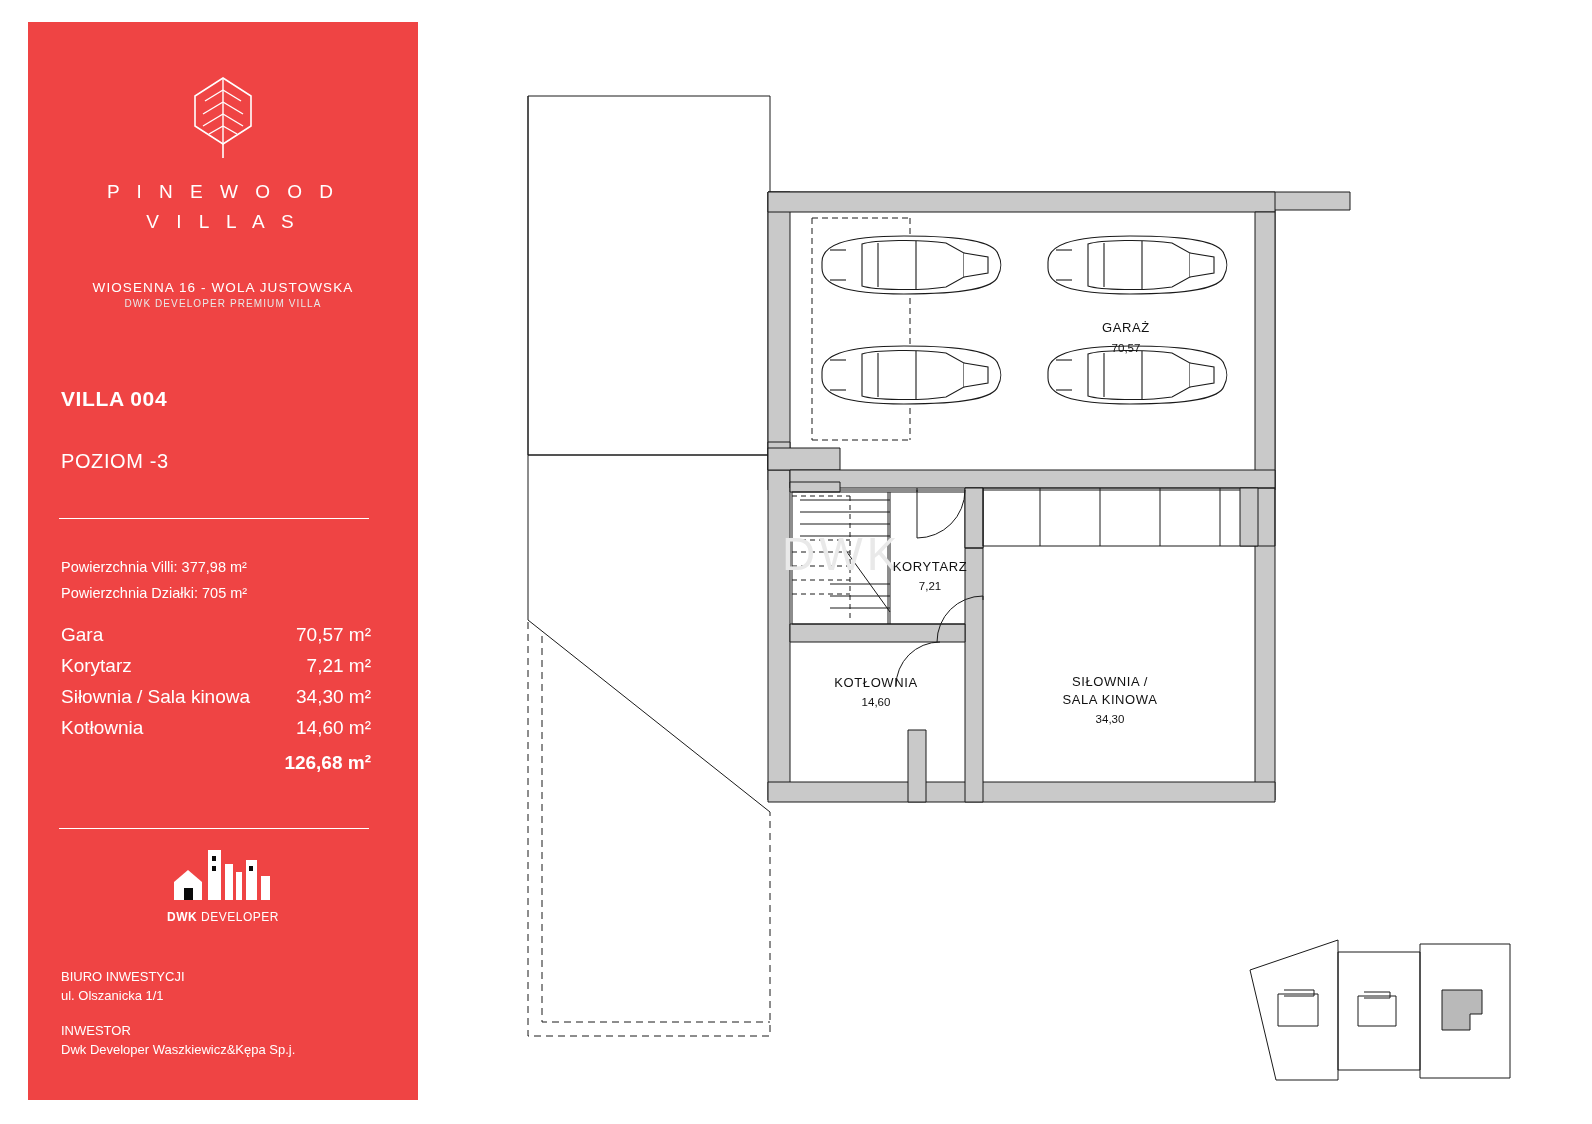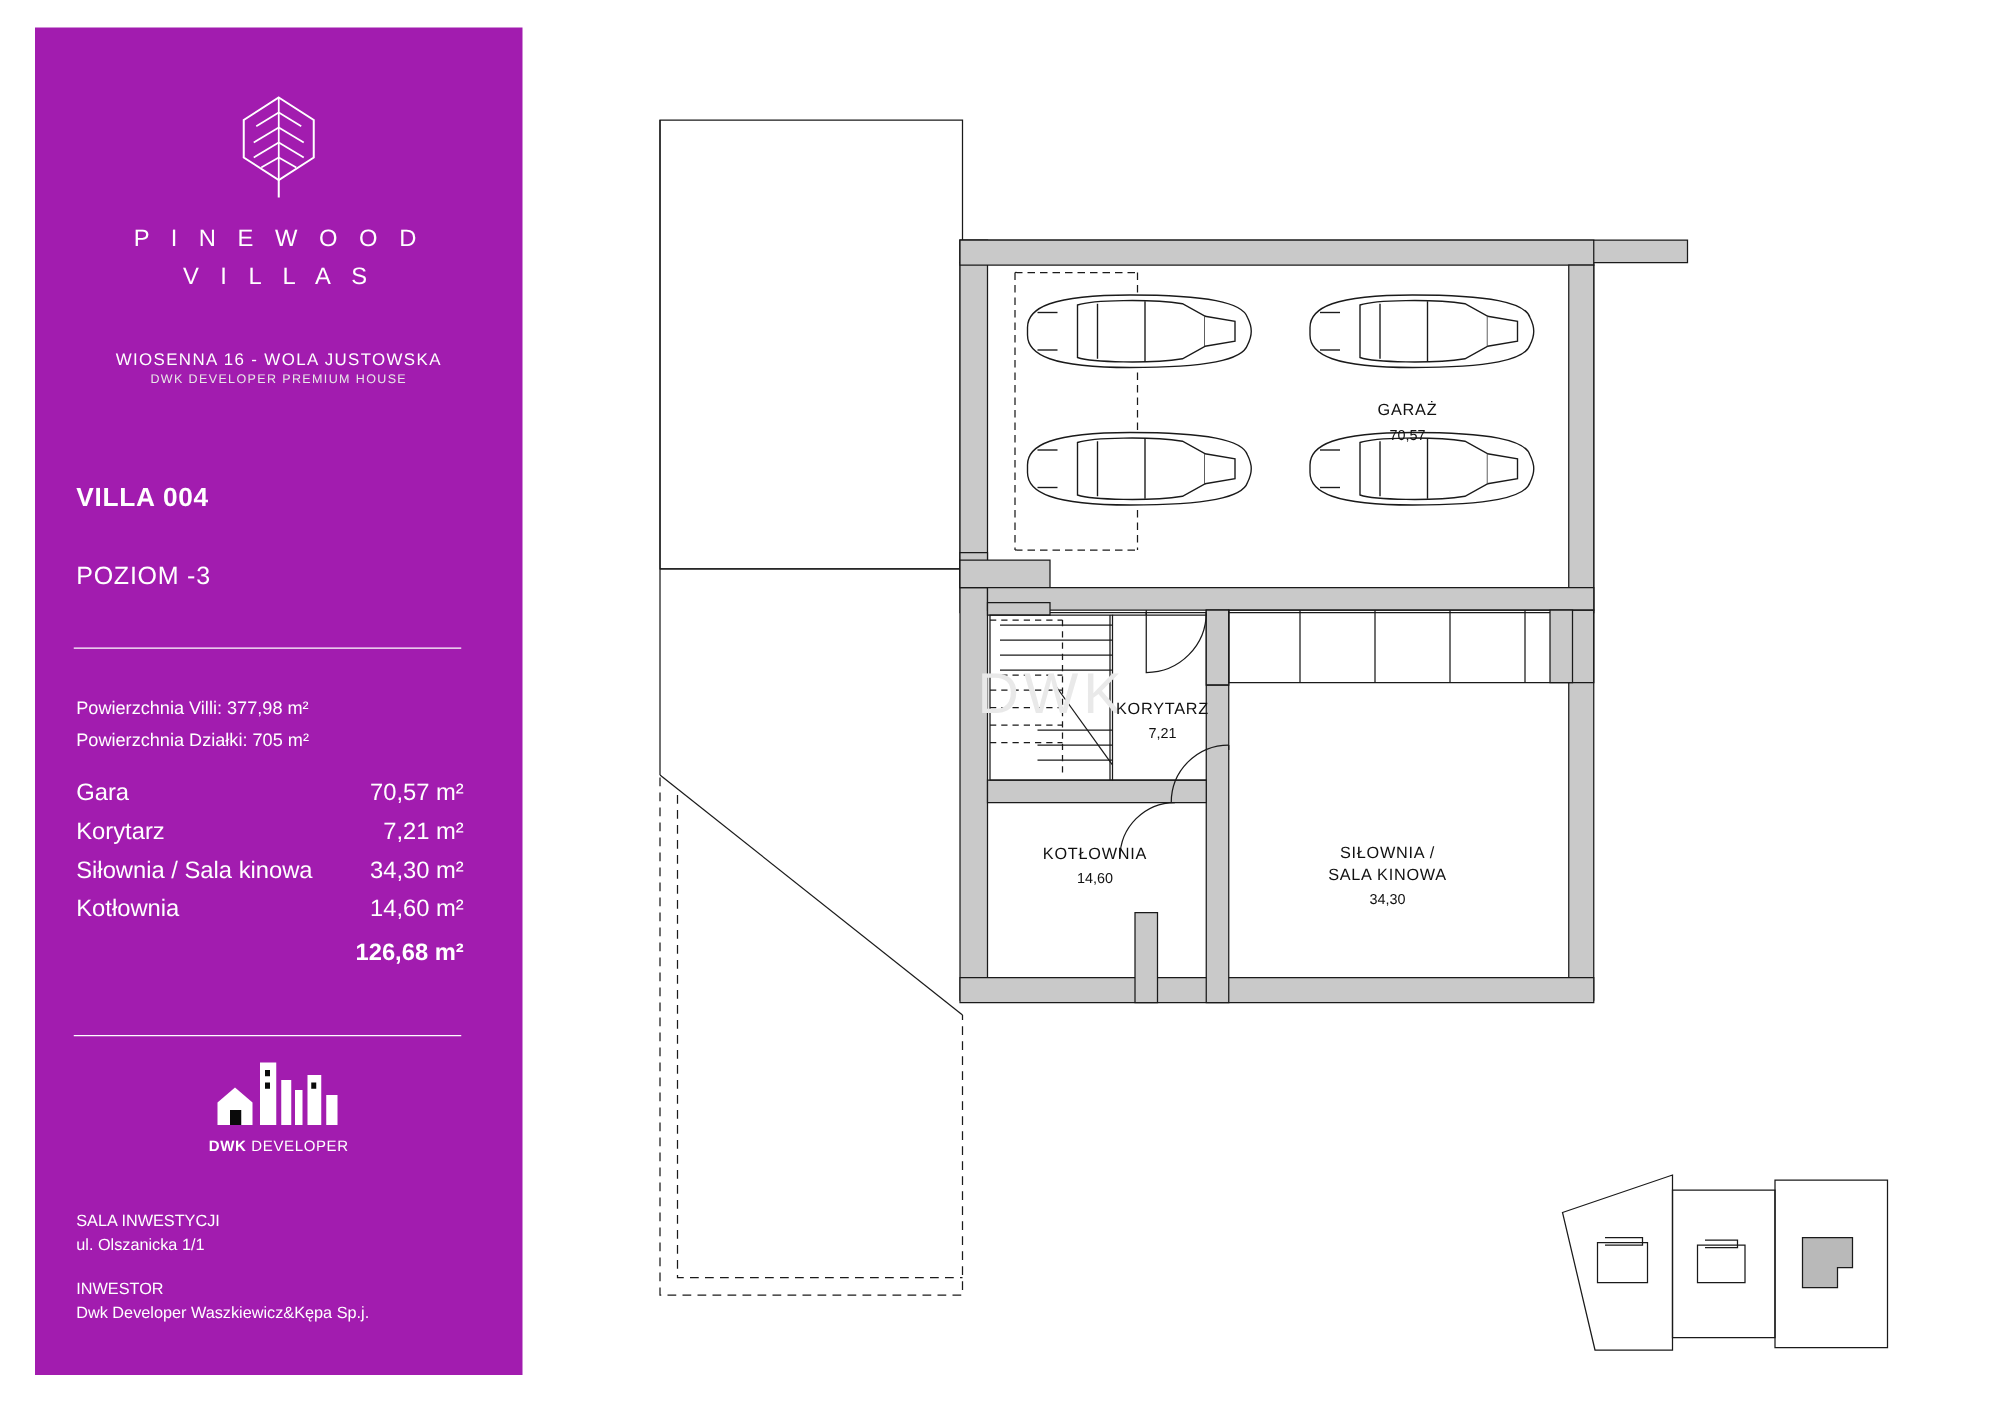--- a/index.html
+++ b/index.html
@@ -16,21 +16,21 @@
     overflow: hidden;
   }
 
   
   .panel {
     position: absolute;
     left: 28px;
     top: 22px;
     width: 390px;
     height: 1078px;
-    background: #a21caf;
+    background: #ef4444;
     color: #ffffff;
     box-sizing: border-box;
   }
 
   .logo-mark {
     position: absolute;
     left: 0;
     top: 50px;
     width: 100%;
     text-align: center;
@@ -210,21 +210,21 @@
       <path d="M36 72 L36 86" stroke="#ffffff" stroke-width="1.6"></path>
     </svg>
   </div>
 
   <div class="brand-name">
     <span>P I N E W O O D</span>
     <span class="brand-line2">V I L L A S</span>
   </div>
 
   <div class="addr">WIOSENNA 16 - WOLA JUSTOWSKA</div>
-  <div class="subaddr">DWK DEVELOPER PREMIUM HOUSE</div>
+  <div class="subaddr">DWK DEVELOPER PREMIUM VILLA</div>
 
   <div class="villa-title">VILLA 004</div>
   <div class="level-title">POZIOM -3</div>
 
   <div class="rule rule-top"></div>
 
   <div class="area-villa">Powierzchnia Villi: 377,98 m²</div>
   <div class="area-plot">Powierzchnia Działki: 705 m²</div>
 
   <table class="room-table">
@@ -267,21 +267,21 @@
       <rect x="44" y="24" width="4" height="5" fill="#0a0a0a"></rect>
       <rect x="81" y="24" width="4" height="5" fill="#0a0a0a"></rect>
     </svg>
   </div>
   <div class="dwk-text">
     <span>DWK</span><span class="thin"> DEVELOPER</span>
   </div>
 
   <div class="footer">
     <div class="blk">
-      <div>SALA INWESTYCJI</div>
+      <div>BIURO INWESTYCJI</div>
       <div>ul. Olszanicka 1/1</div>
     </div>
     <div class="blk">
       <div>INWESTOR</div>
       <div>Dwk Developer Waszkiewicz&amp;Kępa Sp.j.</div>
     </div>
   </div>
 </div>
 
 <div class="plan">

